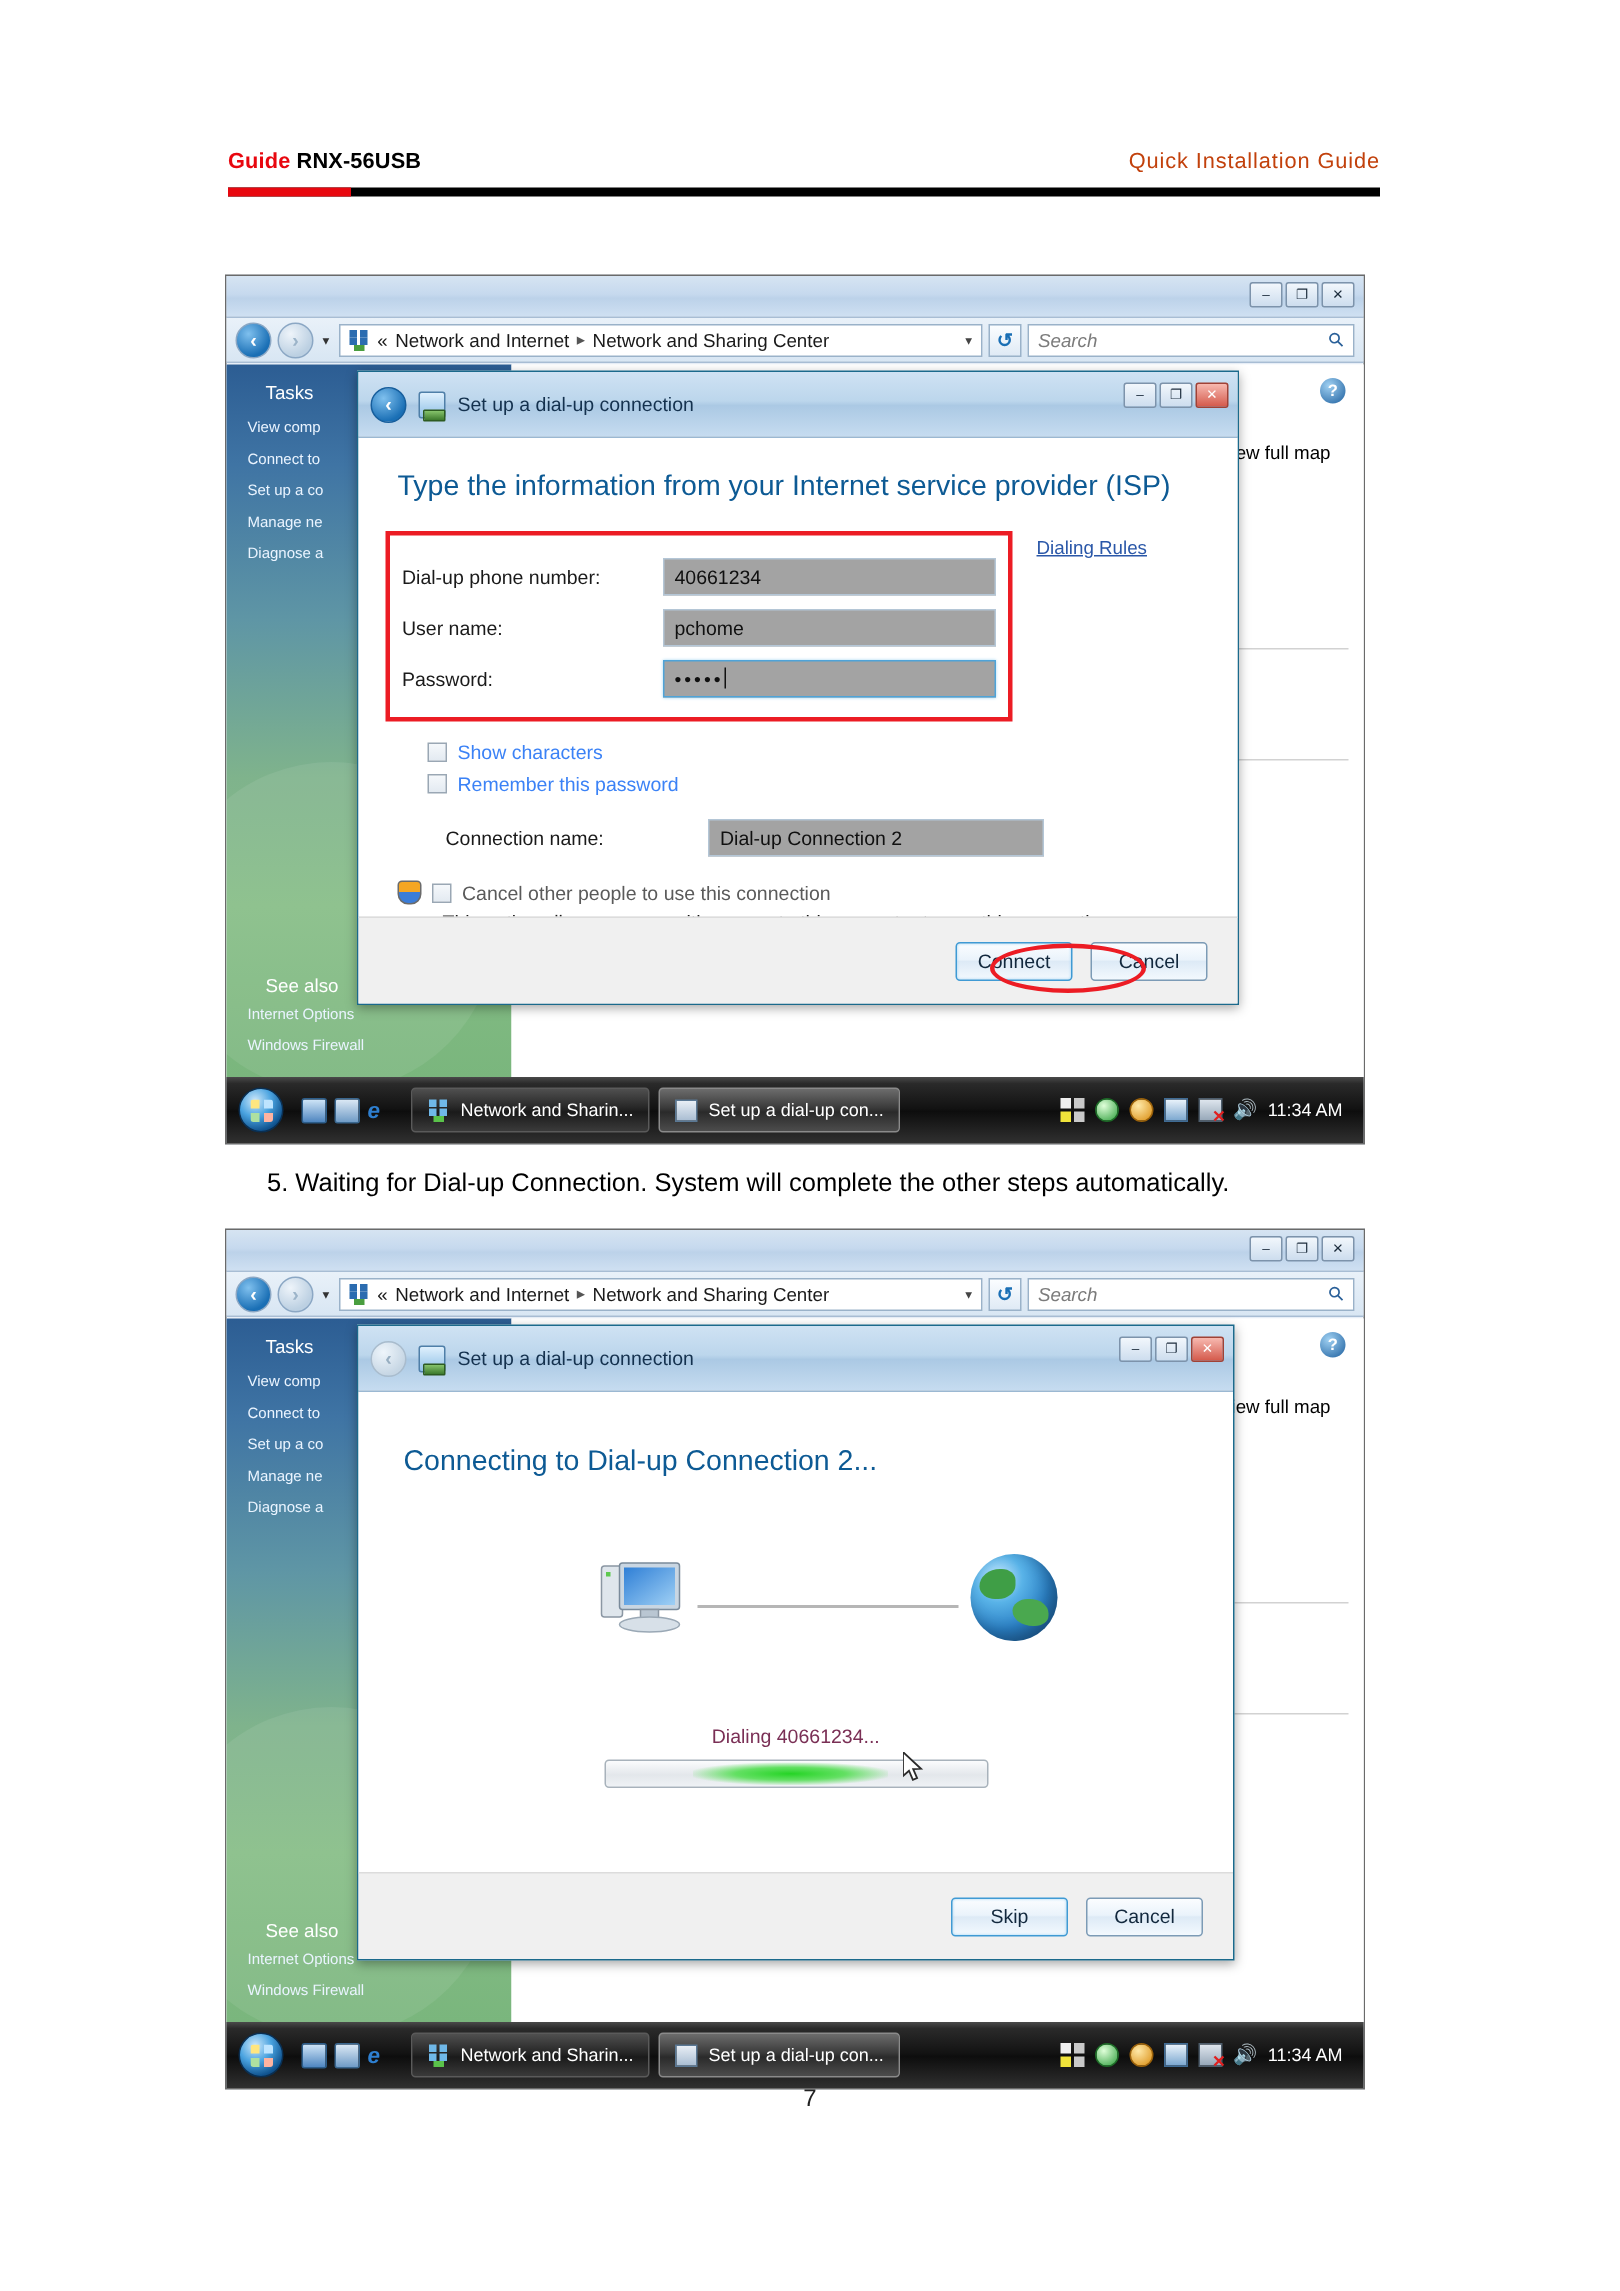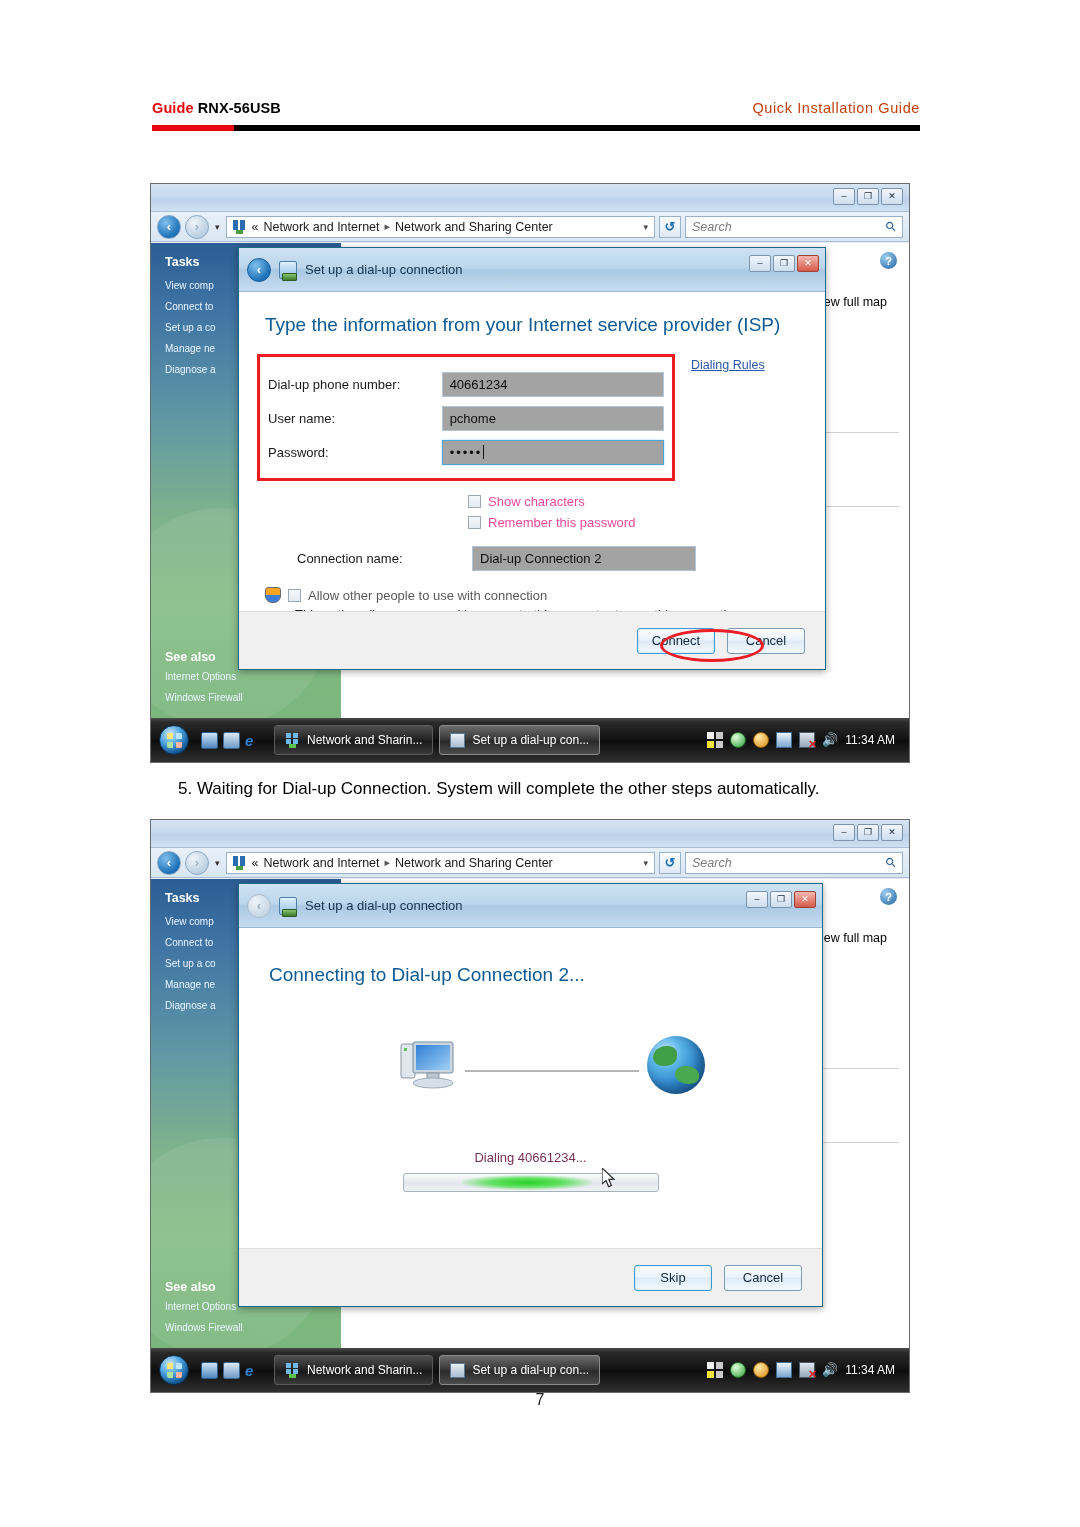--- a/index.html
+++ b/index.html
@@ -101,21 +101,21 @@
   .exp-body { position:absolute; left:0; right:0; top:59px; bottom:44px; display:flex; background:#fff; }
   .exp-sidebar {
     width:190px; position:relative; color:#fff; flex:0 0 190px;
     background:linear-gradient(to bottom,#2c5d93 0%,#3f74a4 14%,#5f96a5 36%,#7fb38c 58%,#86bd86 76%,#7ab67d 100%);
     overflow:hidden;
   }
   .exp-sidebar:after{
     content:""; position:absolute; left:-40px; bottom:-10px; width:220px; height:220px;
     border-radius:50%; background:rgba(255,255,255,.08);
   }
-  .side-head { font-size:12.5px; font-weight:bold; padding:12px 0 6px 14px; position:relative; z-index:2;}
+  .side-head { font-size:12.5px; font-weight:normal; padding:12px 0 6px 26px; position:relative; z-index:2;}
   .side-item { font-size:10px; padding:5px 0 5px 14px; color:#eaf4ff; white-space:nowrap; position:relative; z-index:2;}
   .side-bottom { position:absolute; left:0; bottom:10px; width:100%; z-index:2;}
   .exp-content { flex:1; position:relative; background:#fff; }
   .viewmap {
     position:absolute; right:22px; top:52px; font-size:12.5px; color:#000000;padding-left:48px;
   }
   .help-q {
     position:absolute; right:12px; top:9px; width:17px;height:17px;border-radius:50%;
     background:radial-gradient(circle at 35% 30%,#9fd0f2,#1d5f9e);
     color:#fff; font-size:11px; font-weight:bold; display:flex;align-items:center;justify-content:center;
@@ -229,21 +229,21 @@
     width:224px; height:25px; background:#a3a3a3; border:1px solid #b4c6d6;
     display:flex; align-items:center; padding:0 7px; font-size:13px; color:#101010;
   }
   .finput.focus { border:1px solid #4ea3d8; box-shadow:0 0 2px #a6d7f2; }
   .dots { letter-spacing:2px; font-size:13px; }
   .caret { width:1px; height:14px; background:#111; margin-left:1px; }
   .dialing-rules {
     position:absolute; left:452px; top:66px; font-size:12.5px;
     color:#2a57a8; text-decoration:underline;
   }
-  .cbrow { display:flex; align-items:center; gap:7px; font-size:13px; color:#ec4899; margin-left:183px; height:21px;padding-left:20px;}
+  .cbrow { display:flex; align-items:center; gap:7px; font-size:13px; color:#3b82f6; height:21px;padding-left:20px;}
   .cbox { width:13px;height:13px; border:1px solid #9aa7b4; background:linear-gradient(to bottom,#f5f8fb,#e3eaf1); flex:0 0 auto;}
   .connrow { display:flex; align-items:center; height:38px; margin-top:6px;margin-left:32px; }
   .shield-ico {
     width:16px;height:16px;flex:0 0 auto; position:relative;
     background:linear-gradient(to bottom,#f5a623 0 50%, #3b7dd8 50% 100%);
     border:1px solid #6b6b6b;
     border-radius:3px 3px 7px 7px;
   }
   .allowrow { display:flex; align-items:center; gap:7px; font-size:13px; margin-top:10px; }
   .allowsub { font-size:13px; color:#1a1a1a; margin:4px 0 0 30px; }
@@ -456,21 +456,21 @@
       <div class="connrow">
         <div class="flabel">Connection name:</div>
         <div class="finput">
           <span>Dial-up Connection 2</span>
         </div>
       </div>
 
       <div class="allowrow">
         <span class="shield-ico"></span>
         <span class="cbox"></span>
-        <span style="color:#5a5a5a">Allow other people to use with connection</span>
+        <span style="color:#5a5a5a">Cancel other people to use this connection</span>
       </div>
       <div class="allowsub">This option allows anyone with access to this computer to use this connection.</div>
 
       <a class="isp-link">I don't have an ISP</a>
     </div>
 
     <div class="dlg-foot">
       <div class="btn primary">Connect</div>
       <div class="btn">Cancel</div>
     </div>

